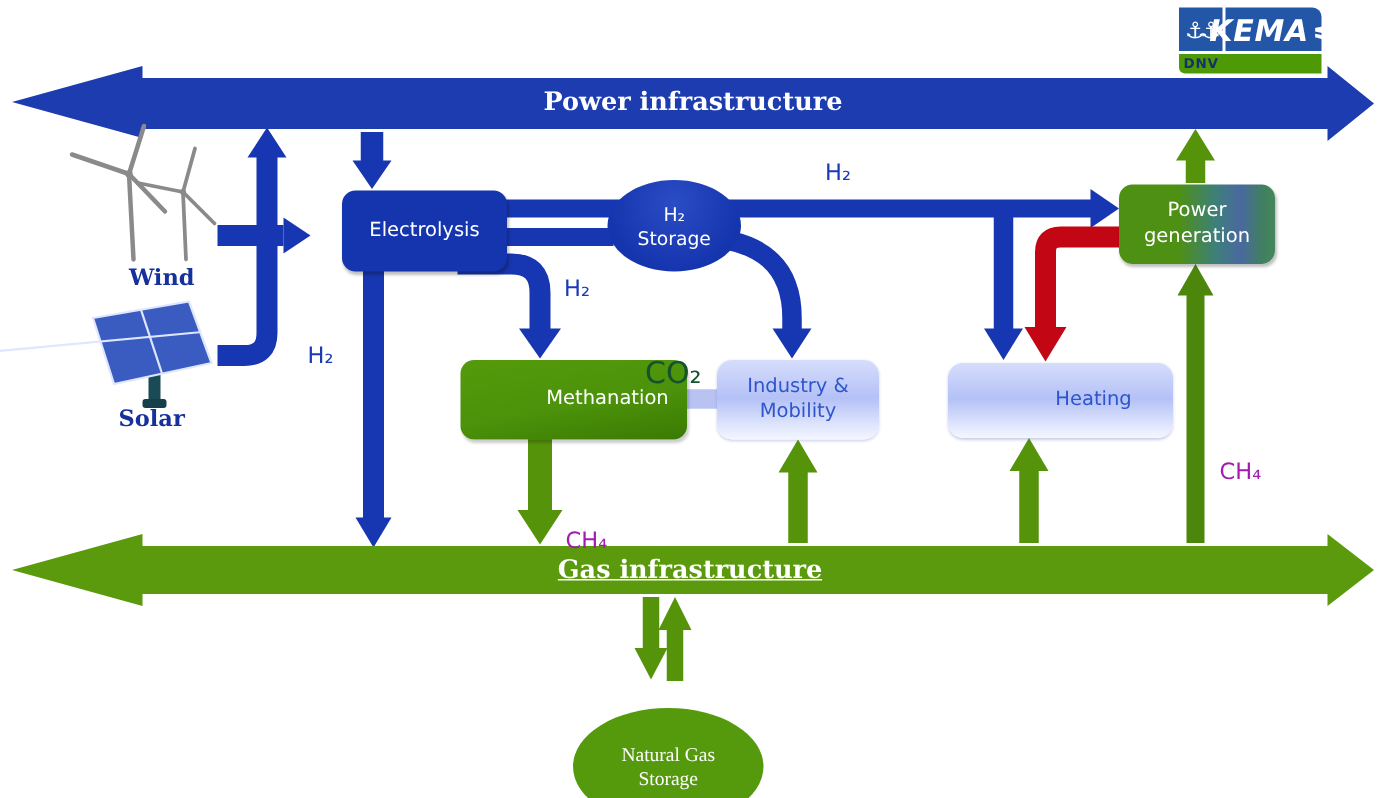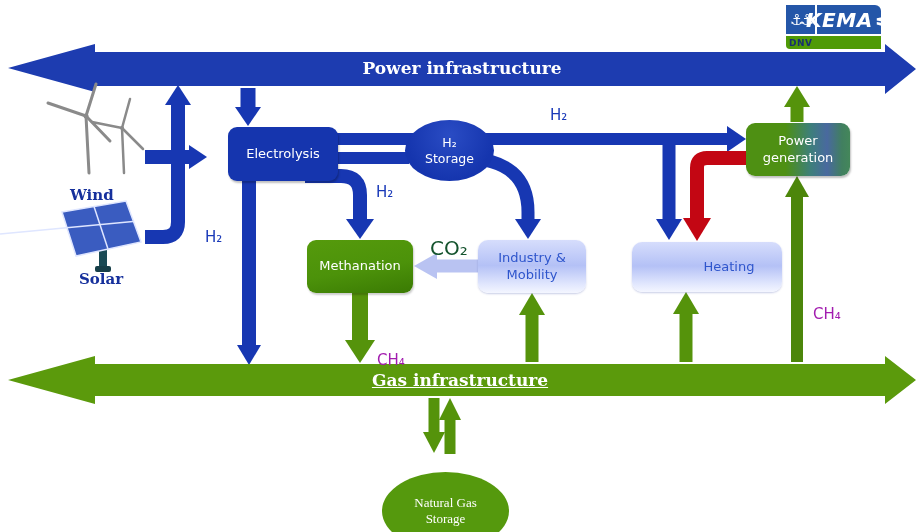--- a/index.html
+++ b/index.html
@@ -169,21 +169,21 @@
 
   <div class="node blue-box" style="left:208px;top:127px;width:110px;height:54px;">
     <span>Electrolysis</span>
   </div>
 
   <div class="node blue-ellipse" style="left:405px;top:120px;width:89px;height:61px;">
     <span>H₂</span>
     <span>Storage</span>
   </div>
 
-  <div class="node green-box" style="left:307px;top:240px;width:106px;height:53px;">
+  <div class="node green-box" style="left:307px;top:240px;width:106px;height:53px;padding-left:45px;">
     <span>Methanation</span>
   </div>
 
   <div class="node peri-box" style="left:478px;top:240px;width:108px;height:53px;">
     <span>Industry &amp;</span>
     <span>Mobility</span>
   </div>
 
   <div class="node peri-box" style="left:632px;top:242px;width:106px;height:50px;padding-left:44px;">
     <span>Heating</span>
@@ -192,21 +192,21 @@
   <div class="node gradient-box" style="left:746px;top:123px;width:104px;height:53px;">
     <span>Power</span>
     <span>generation</span>
   </div>
 
   <div class="node green-ellipse" style="left:382px;top:472px;width:127px;height:78px;font-family:Liberation Serif, serif;">
     <span>Natural Gas</span>
     <span>Storage</span>
   </div>
 
-  <span class="source-label" style="left:70px;top:176px;margin-top:10px;">Wind</span>
+  <span class="source-label" style="left:86px;top:176px;">Wind</span>
   <span class="source-label" style="left:79px;top:270px;">Solar</span>
 
   <span class="flow-label lbl-blue" style="left:205px;top:228px;">H₂</span>
   <span class="flow-label lbl-blue" style="left:376px;top:183px;">H₂</span>
   <span class="flow-label lbl-blue" style="left:550px;top:106px;">H₂</span>
   <span class="flow-label lbl-black" style="left:430px;top:236px;">CO₂</span>
   <span class="flow-label lbl-green" style="left:377px;top:306px;">CH₄</span>
   <span class="flow-label lbl-green" style="left:813px;top:260px;">CH₄</span>
 
   <div id="logo">

